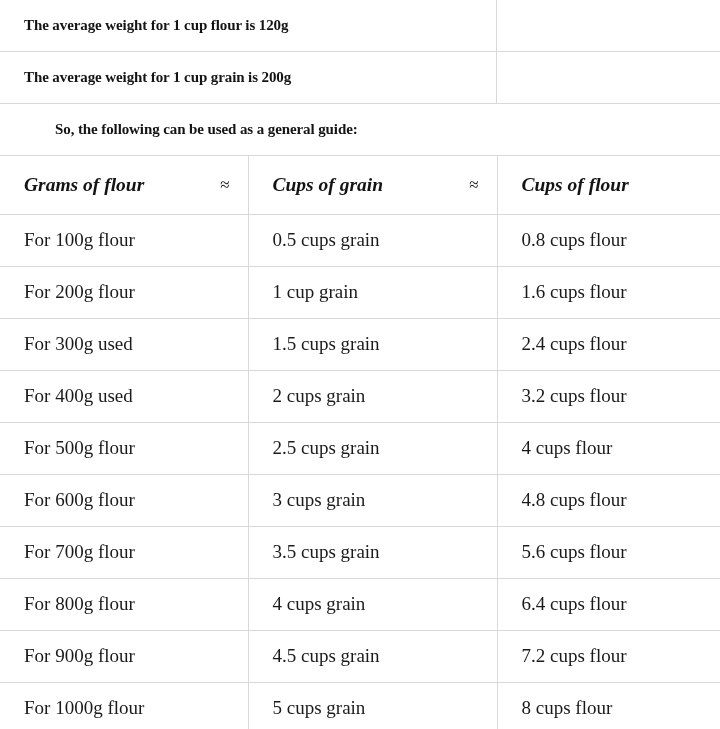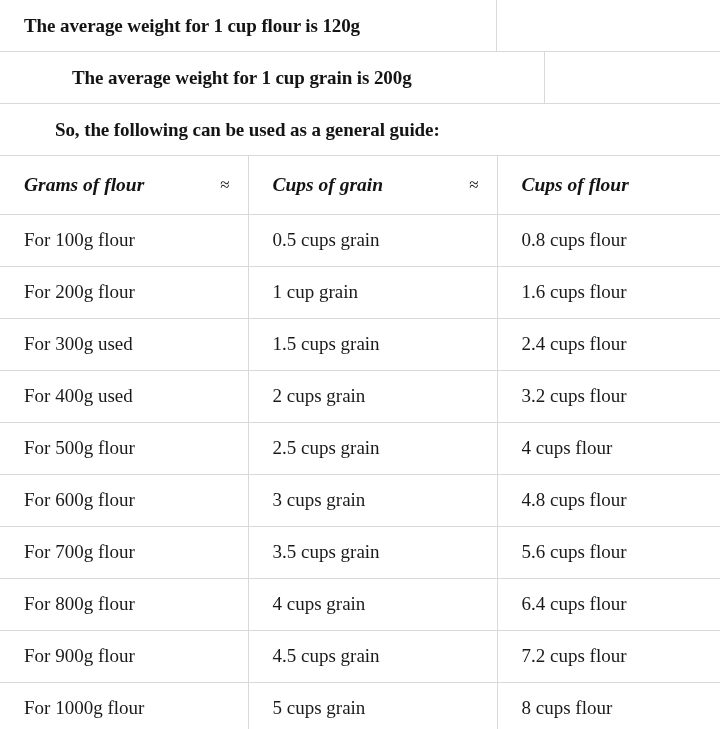--- a/index.html
+++ b/index.html
@@ -25,37 +25,37 @@
   .note-row {
     display: flex;
     align-items: center;
     border-bottom: 1px solid #d9d9d9;
     box-sizing: border-box;
   }
   .note-row .note-cell {
     padding: 0 12px 0 24px;
     box-sizing: border-box;
     font-weight: bold;
-    font-size: 19px;
+    font-size: 15px;
     letter-spacing: -0.1px;
     color: #141414;
   }
   .note-row .note-cell.main {
     width: 497px;
     border-right: 1px solid #d9d9d9;
     height: 100%;
     display: flex;
     align-items: center;
   }
   .note-row .note-cell.tail {
     flex: 1;
     height: 100%;
   }
   .note-row.r1 { height: 52px; }
-  .note-row.r2 { height: 52px; padding-left: 48px; }
+  .note-row.r2 { height: 52px; }
 
   .note-row.full {
     height: 52px;
     border-bottom: 1px solid #d9d9d9;
   }
   .note-row.full .note-cell.main {
     width: 100%;
     border-right: none;
     margin-left: 31px;
   }

